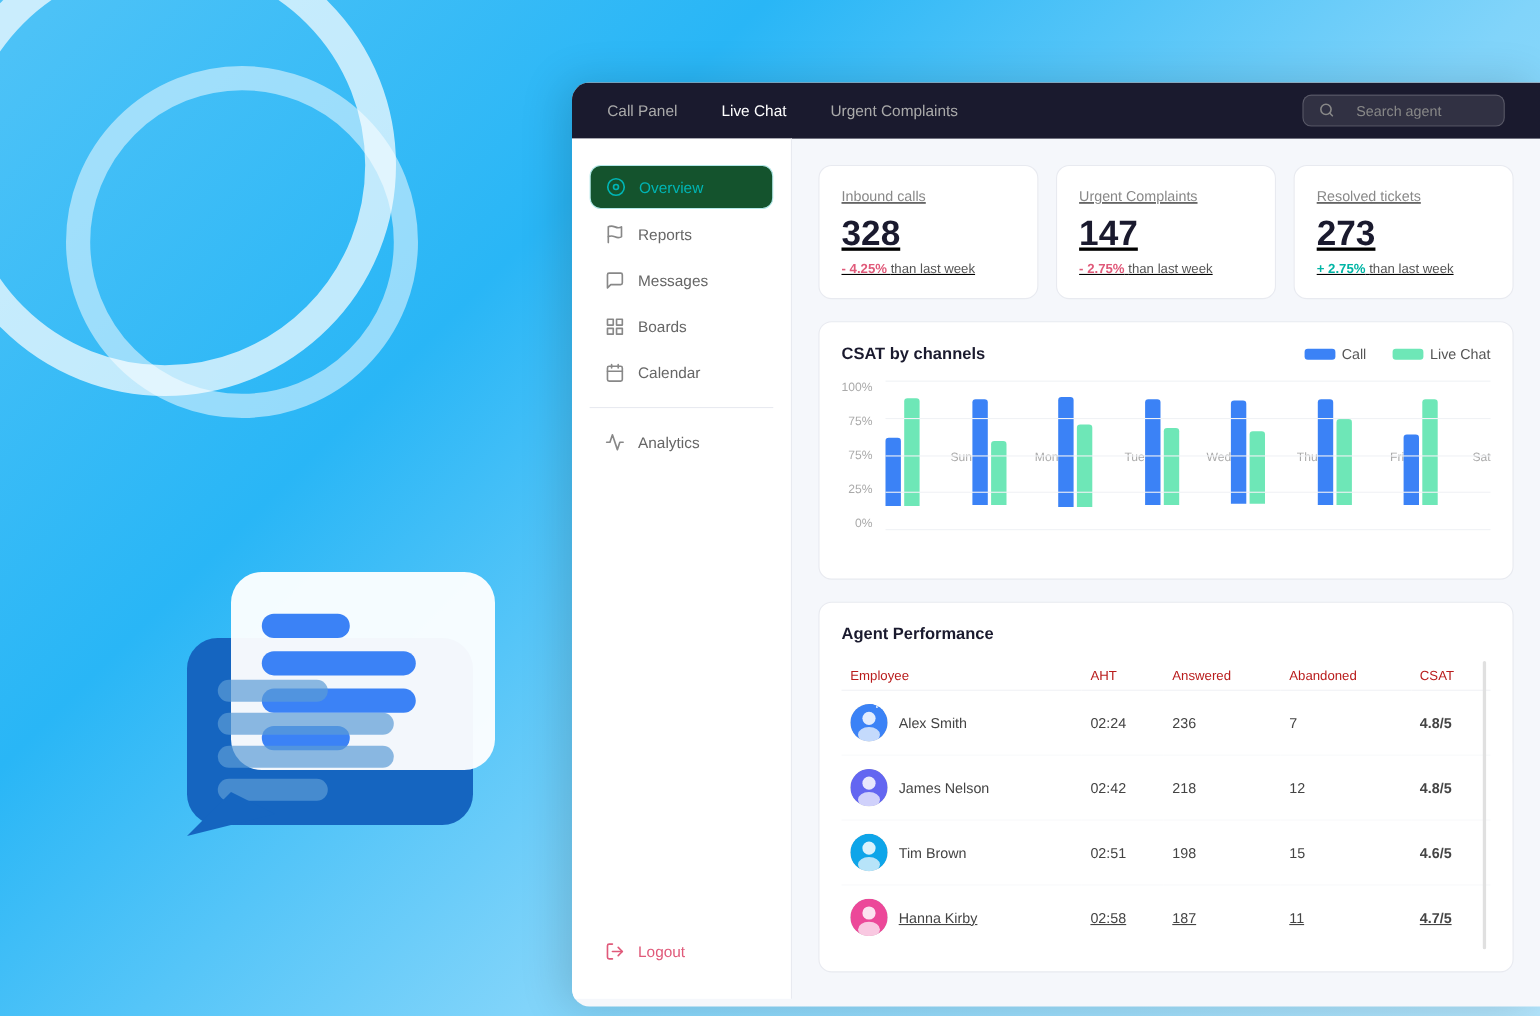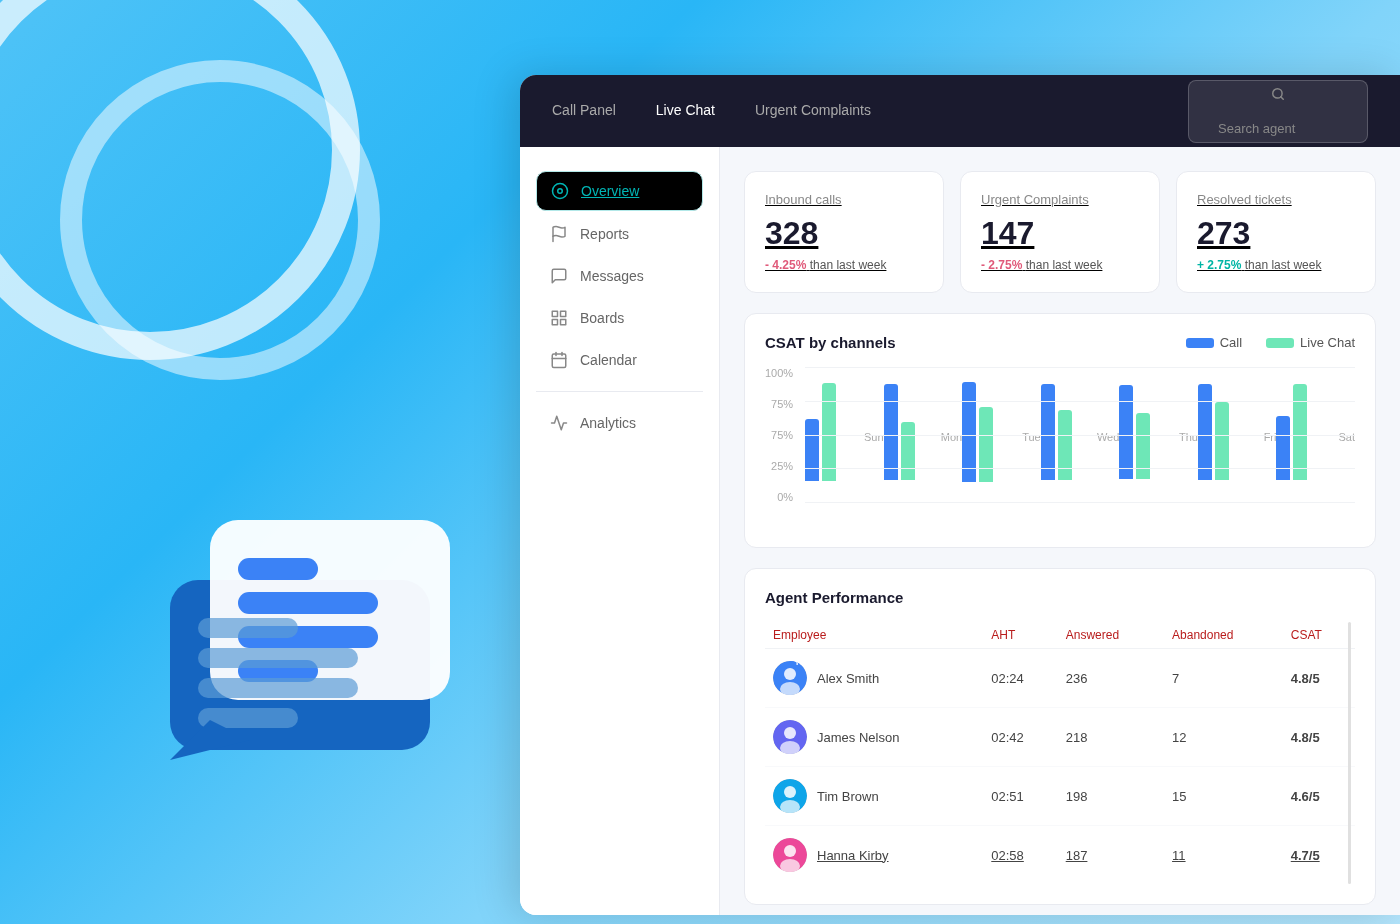--- a/index.html
+++ b/index.html
@@ -53,48 +53,46 @@
       height: 840px;
       background: #f5f7fb;
       border-radius: 16px 0 0 16px;
       overflow: hidden;
       box-shadow: -8px 0 40px rgba(0,0,0,0.15);
     }
 
     
     .top-nav {
       background: #1a1a2e;
-      height: 72px;
+      height: 51px;
       display: flex;
       align-items: center;
       padding: 0 32px;
       gap: 40px;
     }
     .nav-item {
       color: #aaa;
       font-size: 14px;
       cursor: pointer;
       padding: 6px 0;
       border-bottom: 2px solid transparent;
       transition: color 0.2s;
     }
     .nav-item.active {
       color: #fff;
     }
     .nav-spacer { flex: 1; }
     .search-box {
       display: flex;
-      align-items: center;
       background: rgba(255,255,255,0.1);
       border: 1px solid rgba(255,255,255,0.2);
       border-radius: 8px;
       padding: 6px 14px;
       gap: 20px;
       min-width: 180px;
-      flex-direction: column;
     }
     .search-icon-svg { color: #aaa; }
     .search-input {
       background: transparent;
       border: none;
       outline: none;
       color: #fff;
       font-size: 13px;
       width: 120px;
     }
@@ -122,24 +120,23 @@
       gap: 12px;
       padding: 10px 14px;
       border-radius: 10px;
       cursor: pointer;
       color: #666;
       font-size: 14px;
       font-weight: 500;
       transition: background 0.15s;
     }
     .sidebar-item.active {
-      background: #000000;
+      background: #14532d;
       color: #00b5b5;
       border: 1.5px solid #b2e8e8;
-      text-decoration: underline;
     }
     .sidebar-icon {
       width: 18px;
       height: 18px;
       flex-shrink: 0;
     }
     .sidebar-divider {
       height: 1px;
       background: #e8eaf0;
       margin: 8px 0;
@@ -470,20 +467,28 @@
 
       <div class="sidebar-item">
         <svg class="sidebar-icon" viewBox="0 0 24 24" fill="none" stroke="#888" stroke-width="2" stroke-linecap="round" stroke-linejoin="round">
           <polyline points="22 12 18 12 15 21 9 3 6 12 2 12"></polyline>
         </svg>
         <span>Analytics</span>
       </div>
 
       <div class="sidebar-spacer"></div>
 
+      <div class="logout-item">
+        <svg class="sidebar-icon" viewBox="0 0 24 24" fill="none" stroke="#e05a7a" stroke-width="2" stroke-linecap="round" stroke-linejoin="round">
+          <path d="M9 21H5a2 2 0 0 1-2-2V5a2 2 0 0 1 2-2h4"></path>
+            <polyline points="16 17 21 12 16 7"></polyline>
+            <line x1="21" y1="12" x2="9" y2="12"></line>
+        </svg>
+        <span>Logout</span>
+      </div>
     </aside>
 
     <main class="main-content">
 
       <div class="stats-row">
         <div class="stat-card">
           <div class="stat-label">Inbound calls</div>
           <div class="stat-value">328</div>
           <div class="stat-change">
             <span class="neg">- 4.25%</span>

